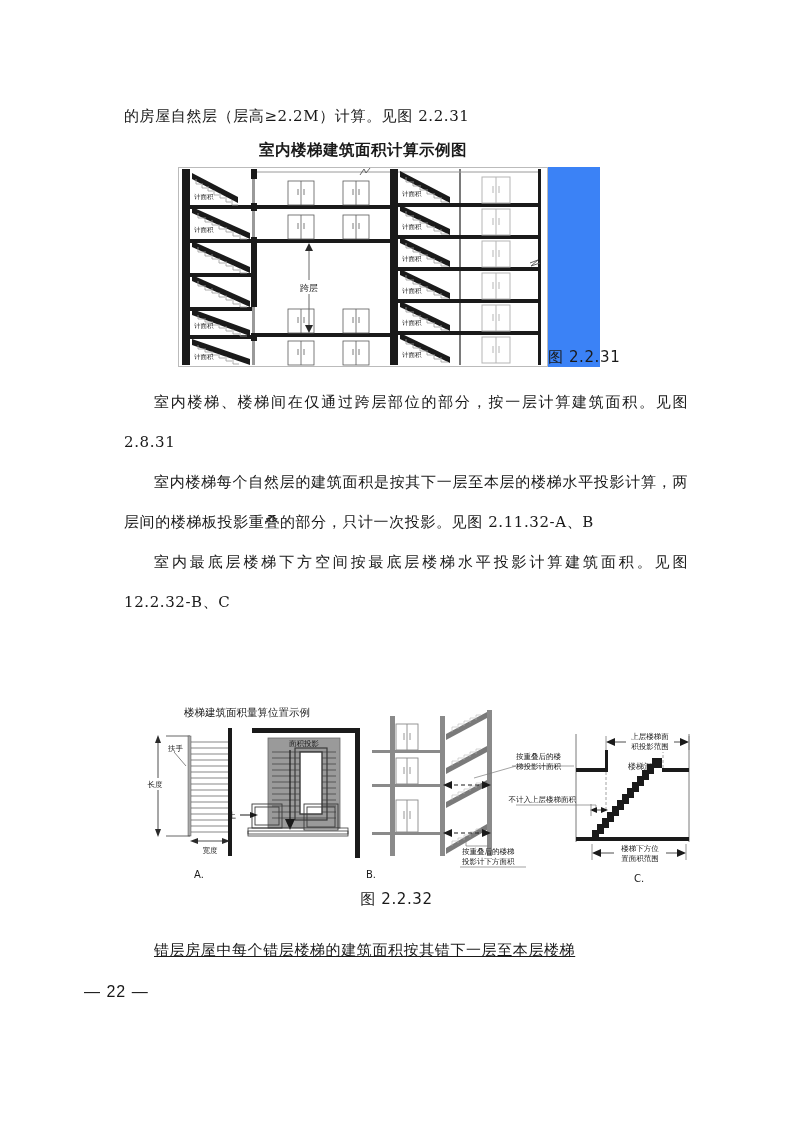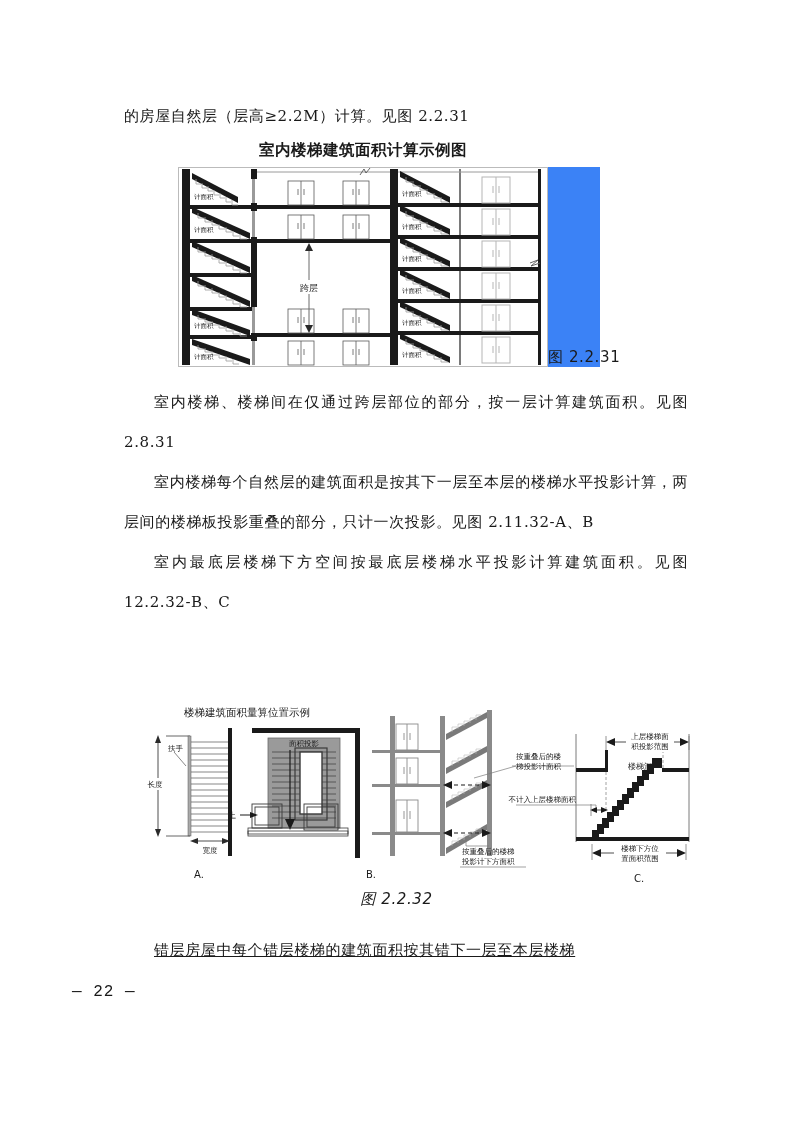--- a/index.html
+++ b/index.html
@@ -82,30 +82,29 @@
   }
   .fig2-cap {
     position: absolute;
     left: 0;
     top: 890px;
     width: 793px;
     text-align: center;
     font-size: 15px;
     font-family: "DejaVu Sans", "Liberation Sans", sans-serif;
     letter-spacing: 0.6px;
-    font-style: italic;
   }
 
   
   .folio {
     position: absolute;
-    left: 72px;
+    left: 84px;
     top: 983px;
     font-size: 16px;
-    font-family: Liberation Mono, monospace;
+    font-family: Liberation Sans, sans-serif;
     letter-spacing: 1px;
     color: #181818;
   }
 
   svg { display: block; }
   .lbl {
     font-family: "DejaVu Sans", "Liberation Sans", sans-serif;
     fill: #1a1a1a;
   }
 </style>

